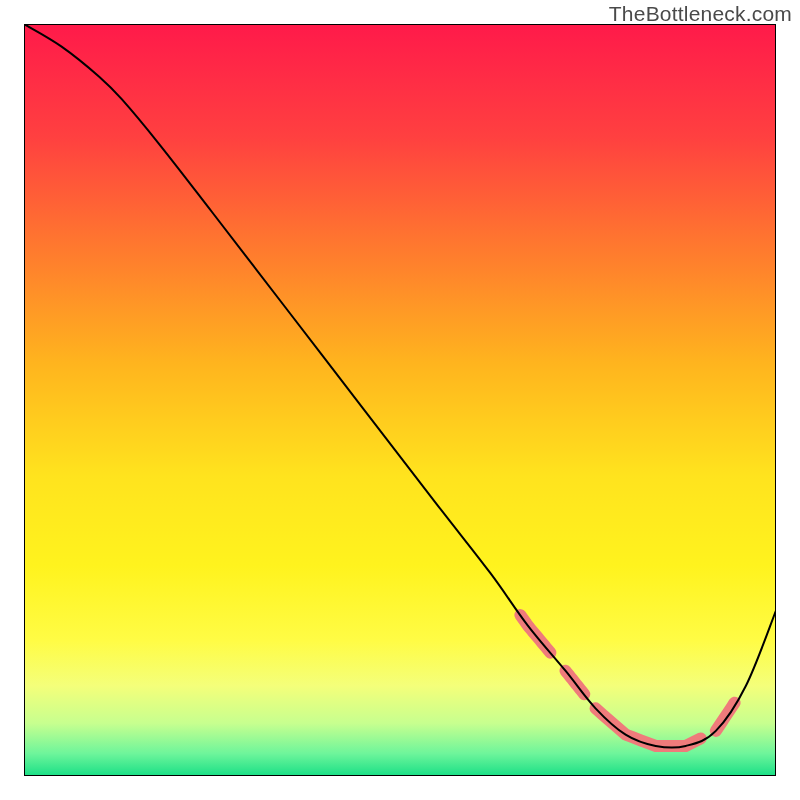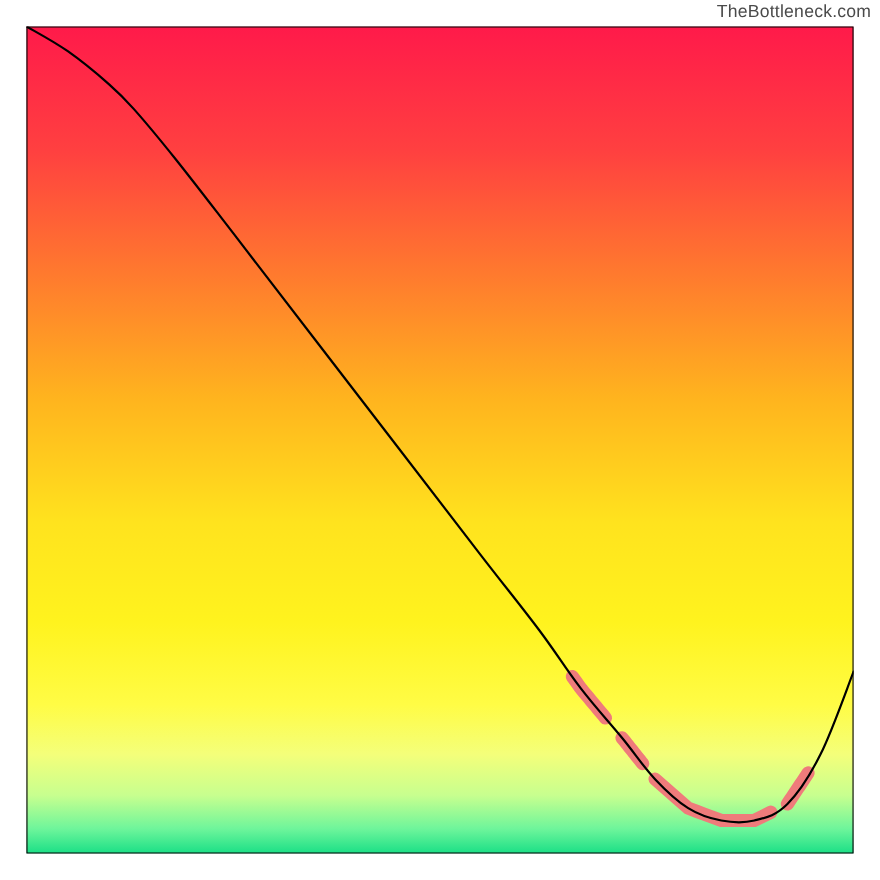--- a/index.html
+++ b/index.html
@@ -15,21 +15,21 @@
     position: relative;
     width: 800px;
     height: 800px;
     box-sizing: border-box;
   }
   .watermark {
     position: absolute;
     top: 2px;
     right: 8px;
     color: #4a4a4a;
-    font-size: 16px;
+    font-size: 21px;
     font-weight: 500;
     letter-spacing: 0.2px;
     z-index: 10;
   }
   .plot-wrapper {
     position: absolute;
     left: 24px;
     top: 24px;
     width: 752px;
     height: 752px;

